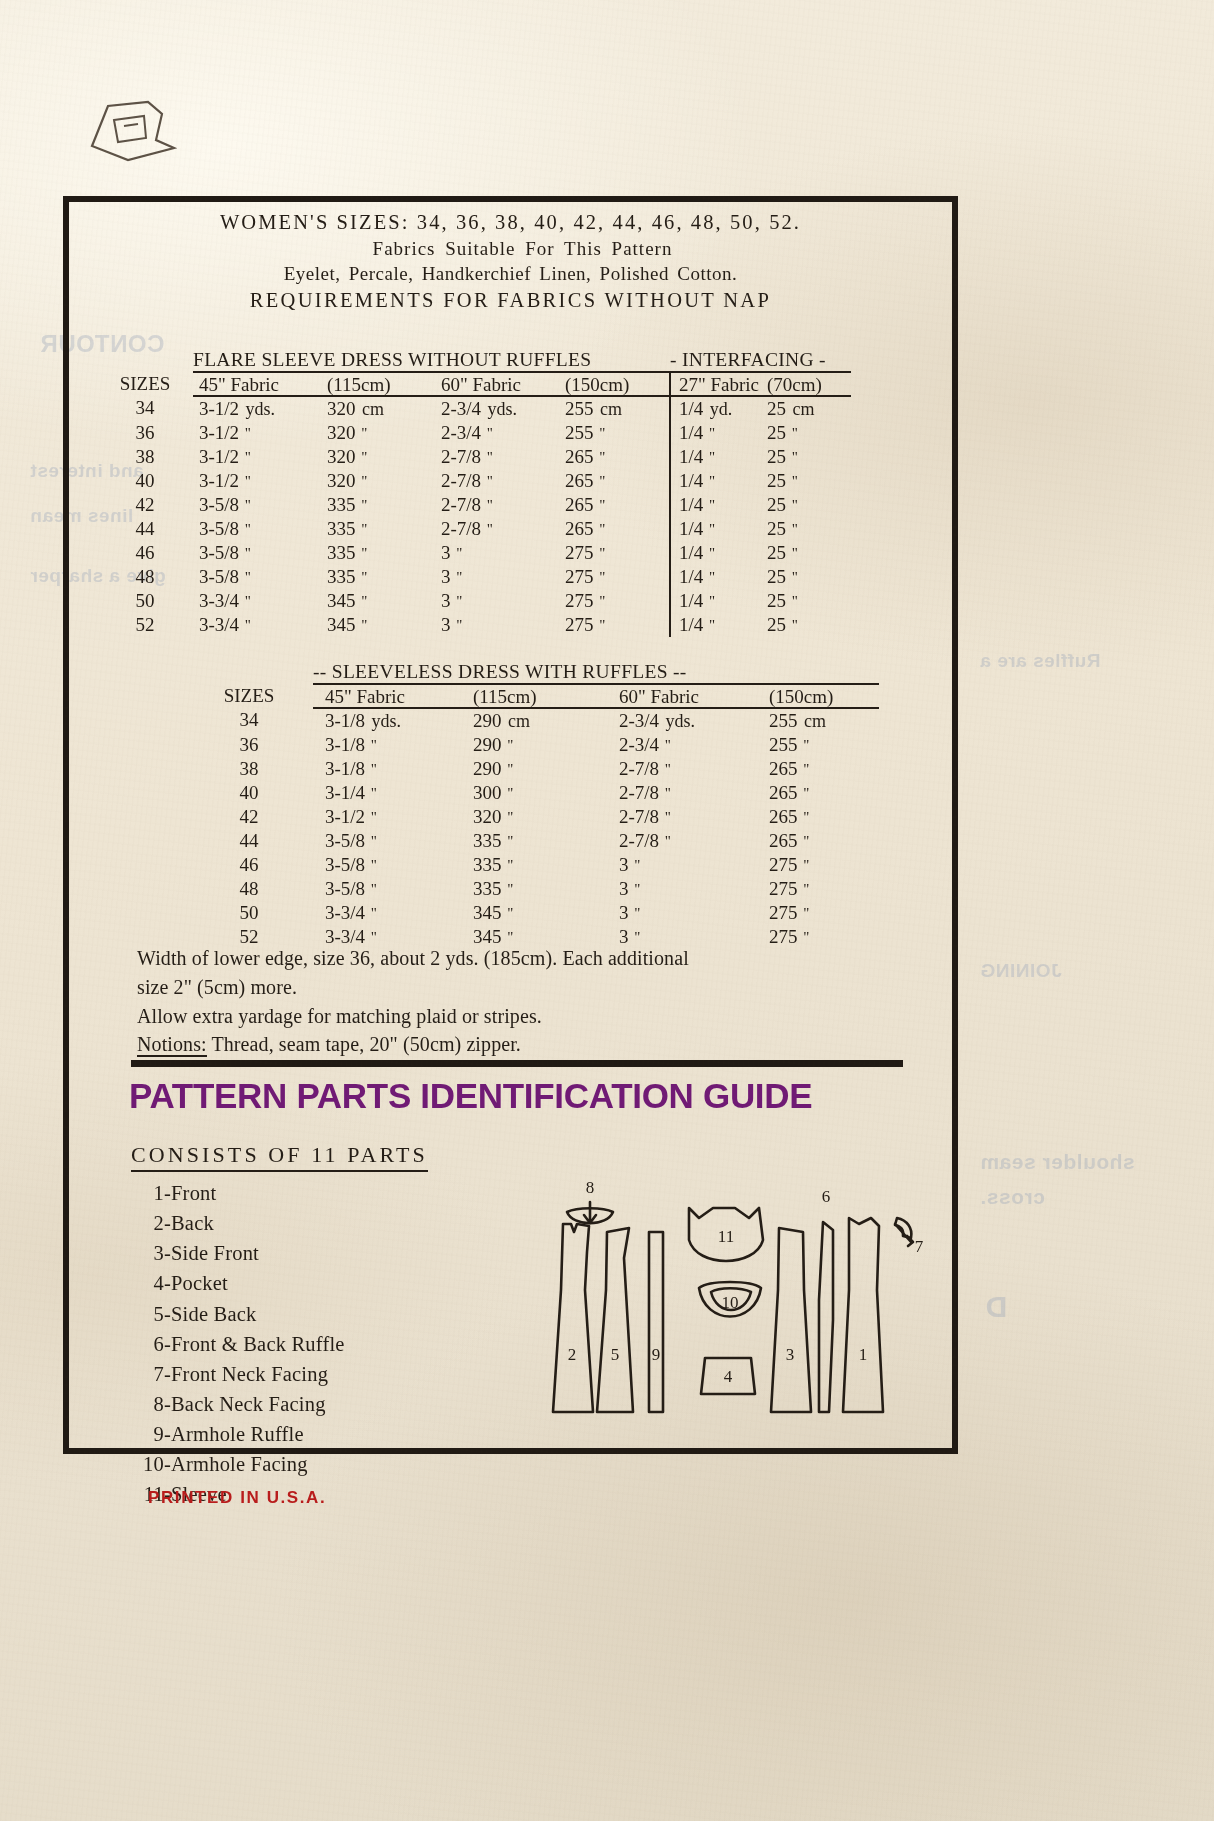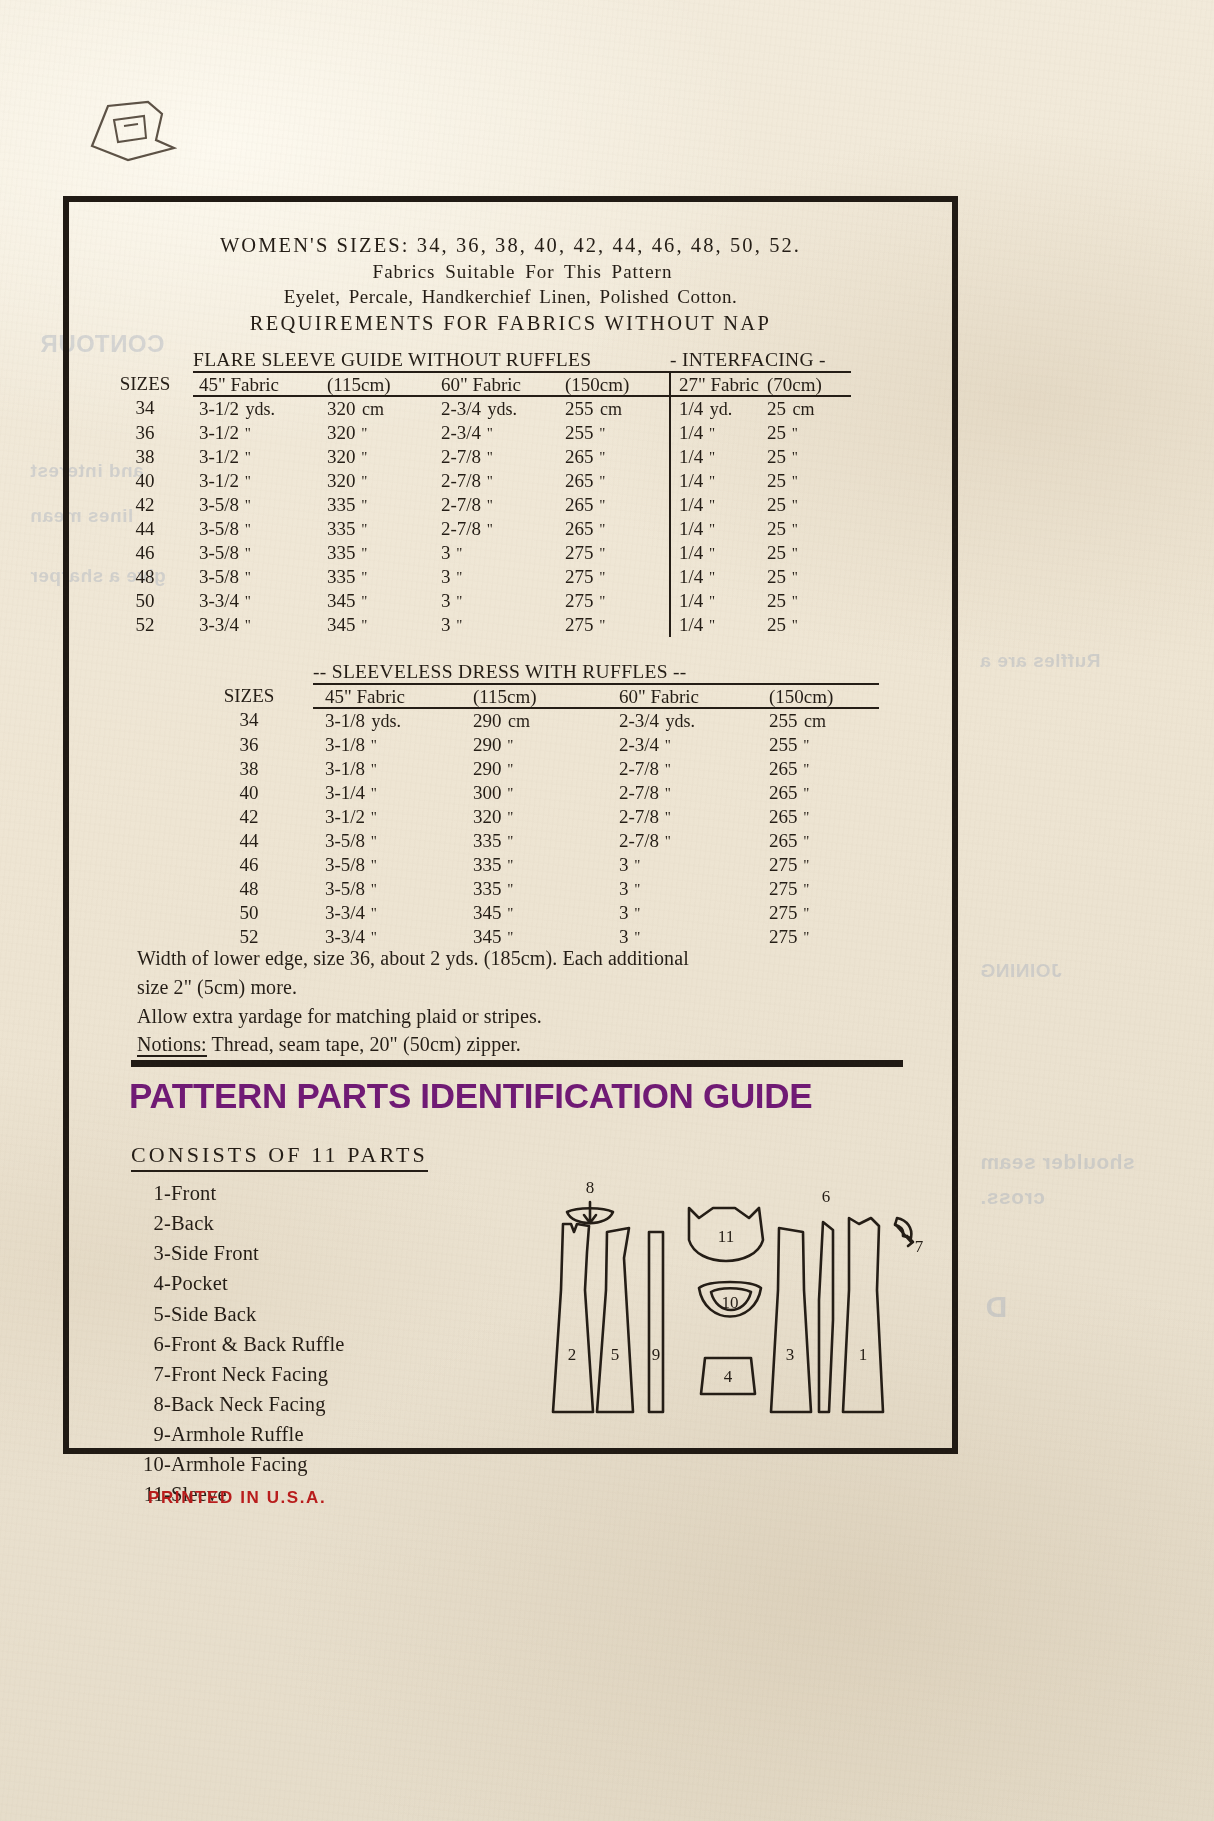--- a/index.html
+++ b/index.html
@@ -71,21 +71,21 @@
   }
   .frame-inner {
     position: relative;
     width: 100%;
     height: 100%;
   }
 
   
   .hdr {
     text-align: center;
-    padding-top: 32px;
+    padding-top: 9px;
   }
   .hdr .sizes-line {
     font-size: 20.5px;
     letter-spacing: 2.1px;
     white-space: nowrap;
   }
   .hdr .fabrics-title {
     font-size: 19px;
     letter-spacing: 1.0px;
     margin-top: 4px;
@@ -251,21 +251,21 @@
     <div class="sizes-line">WOMEN'S SIZES:  34,  36,  38,  40,  42,  44,  46,  48,  50,  52.</div>
     <div class="fabrics-title">Fabrics  Suitable  For  This  Pattern</div>
     <div class="fabrics-list">Eyelet,  Percale,  Handkerchief Linen,  Polished Cotton.</div>
     <div class="req-line">REQUIREMENTS FOR FABRICS WITHOUT NAP</div>
   </div>
 
   <table class="yard" id="table1">
     <thead>
       <tr>
         <th class="c-sizes"></th>
-        <th class="grp-title" colspan="4">FLARE SLEEVE GUIDE WITHOUT RUFFLES</th>
+        <th class="grp-title" colspan="4">FLARE SLEEVE DRESS WITHOUT RUFFLES</th>
         <th class="grp-title sep" colspan="2" style="border-left:none;">- INTERFACING -</th>
       </tr>
       <tr>
         <th class="c-sizes">SIZES</th>
         <th class="c1 colhead">45" Fabric</th>
         <th class="c1u colhead">(115cm)</th>
         <th class="c2 colhead">60" Fabric</th>
         <th class="c2u colhead">(150cm)</th>
         <th class="c3 colhead sep">27" Fabric</th>
         <th class="c3u colhead">(70cm)</th>

